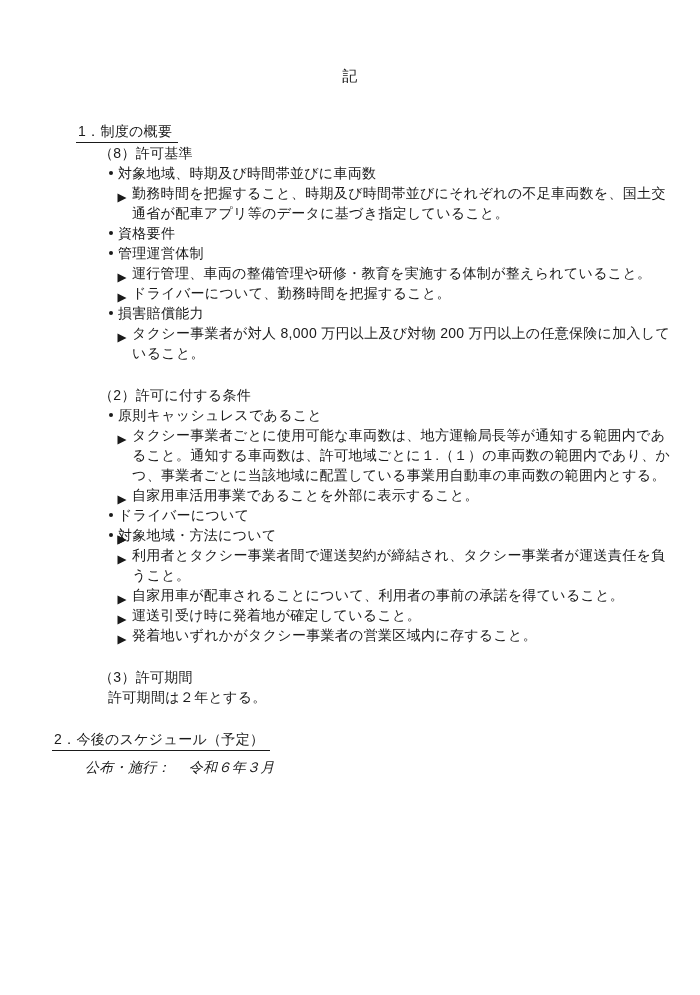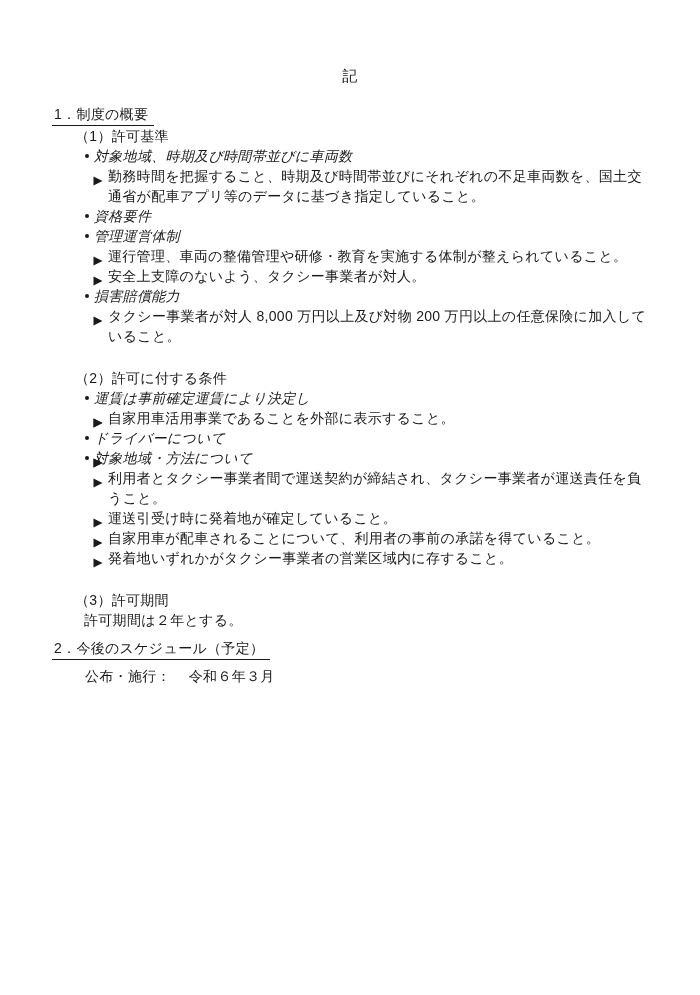--- a/index.html
+++ b/index.html
@@ -15,34 +15,33 @@
     font-size: 14px;
     line-height: 20px;
     color: #1a1a1a;
     letter-spacing: 0.3px;
   }
   .doc-title {
     padding-top: 66px;
     text-align: center;
     font-size: 15px;
   }
-  .sec1 { margin-top: 18px; }
+  .sec1 { margin-top: 35px; padding-left: 24px; }
   .sec-heading { margin-left: 52px; }
   .sec-heading .u {
     display: inline-block;
     border-bottom: 1.5px solid #1a1a1a;
     padding: 0 6px 1px 2px;
   }
   .sub-heading { margin-left: 75px; }
   .dot-item {
     margin-left: 84px;
     position: relative;
     padding-left: 10px;
     width: 560px;
-    font-style: italic;
   }
   .dot-item .dot {
     position: absolute;
     left: 1px; top: 8px;
     width: 4px; height: 4px;
     border-radius: 50%;
     background: #1a1a1a;
   }
   .arrow-item {
     margin-left: 52px;
@@ -50,38 +49,38 @@
     width: 540px;
     position: relative;
   }
   .arrow-item .arr {
     position: absolute;
     left: 41px; top: 5px;
     width: 10px; height: 10px;
   }
   .sub-gap { margin-top: 22px; }
   .body-line { margin-left: 84px; }
-  .sec2 { margin-top: 8px; }
-  .schedule-line { margin-top: 6px; margin-left: 85px; }
+  .sec2 { margin-top: 22px; }
+  .schedule-line { margin-top: 6px; margin-left: 85px; font-style: italic; }
   .schedule-line .val { margin-left: 18px; }
 </style>
 </head>
 <body>
 
 <div class="page">
 
   <div class="doc-title">記</div>
 
   <div class="sec1">
     <div class="sec-heading">
       <span class="u"><span>1．</span><span>制度の概要</span></span>
     </div>
 
     <div>
-      <div class="sub-heading">（1）許可基準</div>
+      <div class="sub-heading">（8）許可基準</div>
 
       <div class="dot-item">
         <span class="dot"></span>
         <span>対象地域、時期及び時間帯並びに車両数</span>
       </div>
       <div class="arrow-item">
         <span class="arr"><svg width="10" height="10" viewBox="0 0 10 10">
               <path d="M0.5 0.5 L9.5 5 L0.5 9.5 Z" fill="#1a1a1a"></path>
             </svg></span>
         <span>勤務時間を把握すること、時期及び時間帯並びにそれぞれの不足車両数を、国土交通省が配車アプリ等のデータに基づき指定していること。</span>
@@ -99,46 +98,47 @@
       <div class="arrow-item">
         <span class="arr"><svg width="10" height="10" viewBox="0 0 10 10">
               <path d="M0.5 0.5 L9.5 5 L0.5 9.5 Z" fill="#1a1a1a"></path>
             </svg></span>
         <span>運行管理、車両の整備管理や研修・教育を実施する体制が整えられていること。</span>
       </div>
       <div class="arrow-item">
         <span class="arr"><svg width="10" height="10" viewBox="0 0 10 10">
               <path d="M0.5 0.5 L9.5 5 L0.5 9.5 Z" fill="#1a1a1a"></path>
             </svg></span>
-        <span>安全上支障のないよう、タクシー事業者が対人。</span>
+        <span>ドライバーについて、勤務時間を把握すること。</span>
       </div>
 
       <div class="dot-item">
         <span class="dot"></span>
         <span>損害賠償能力</span>
       </div>
       <div class="arrow-item">
         <span class="arr"><svg width="10" height="10" viewBox="0 0 10 10">
               <path d="M0.5 0.5 L9.5 5 L0.5 9.5 Z" fill="#1a1a1a"></path>
             </svg></span>
         <span>タクシー事業者が対人 8,000 万円以上及び対物 200 万円以上の任意保険に加入していること。</span>
       </div>
     </div>
 
     <div class="sub-gap">
       <div class="sub-heading">（2）許可に付する条件</div>
 
       <div class="dot-item">
         <span class="dot"></span>
-        <span>運賃は事前確定運賃により決定し</span>
-      </div>
-      <div class="arrow-item">
-        <span class="arr"><svg width="10" height="10" viewBox="0 0 10 10">
-              <path d="M0.5 0.5 L9.5 5 L0.5 9.5 Z" fill="#1a1a1a"></path>
-            </svg></span>
+        <span>原則キャッシュレスであること</span>
+      </div>
+      <div class="arrow-item">
+        <span class="arr"><svg width="10" height="10" viewBox="0 0 10 10">
+              <path d="M0.5 0.5 L9.5 5 L0.5 9.5 Z" fill="#1a1a1a"></path>
+            </svg></span>
+        <span>タクシー事業者ごとに使用可能な車両数は、地方運輸局長等が通知する範囲内であること。通知する車両数は、許可地域ごとに１.（１）の車両数の範囲内であり、かつ、事業者ごとに当該地域に配置している事業用自動車の車両数の範囲内とする。</span>
       </div>
       <div class="arrow-item">
         <span class="arr"><svg width="10" height="10" viewBox="0 0 10 10">
               <path d="M0.5 0.5 L9.5 5 L0.5 9.5 Z" fill="#1a1a1a"></path>
             </svg></span>
         <span>自家用車活用事業であることを外部に表示すること。</span>
       </div>
 
       <div class="dot-item">
         <span class="dot"></span>
@@ -162,27 +162,27 @@
       <div class="arrow-item">
         <span class="arr"><svg width="10" height="10" viewBox="0 0 10 10">
               <path d="M0.5 0.5 L9.5 5 L0.5 9.5 Z" fill="#1a1a1a"></path>
             </svg></span>
         <span>利用者とタクシー事業者間で運送契約が締結され、タクシー事業者が運送責任を負うこと。</span>
       </div>
       <div class="arrow-item">
         <span class="arr"><svg width="10" height="10" viewBox="0 0 10 10">
               <path d="M0.5 0.5 L9.5 5 L0.5 9.5 Z" fill="#1a1a1a"></path>
             </svg></span>
+        <span>自家用車が配車されることについて、利用者の事前の承諾を得ていること。</span>
+      </div>
+      <div class="arrow-item">
+        <span class="arr"><svg width="10" height="10" viewBox="0 0 10 10">
+              <path d="M0.5 0.5 L9.5 5 L0.5 9.5 Z" fill="#1a1a1a"></path>
+            </svg></span>
         <span>運送引受け時に発着地が確定していること。</span>
-      </div>
-      <div class="arrow-item">
-        <span class="arr"><svg width="10" height="10" viewBox="0 0 10 10">
-              <path d="M0.5 0.5 L9.5 5 L0.5 9.5 Z" fill="#1a1a1a"></path>
-            </svg></span>
-        <span>自家用車が配車されることについて、利用者の事前の承諾を得ていること。</span>
       </div>
       <div class="arrow-item">
         <span class="arr"><svg width="10" height="10" viewBox="0 0 10 10">
               <path d="M0.5 0.5 L9.5 5 L0.5 9.5 Z" fill="#1a1a1a"></path>
             </svg></span>
         <span>発着地いずれかがタクシー事業者の営業区域内に存すること。</span>
       </div>
     </div>
 
     <div class="sub-gap">

